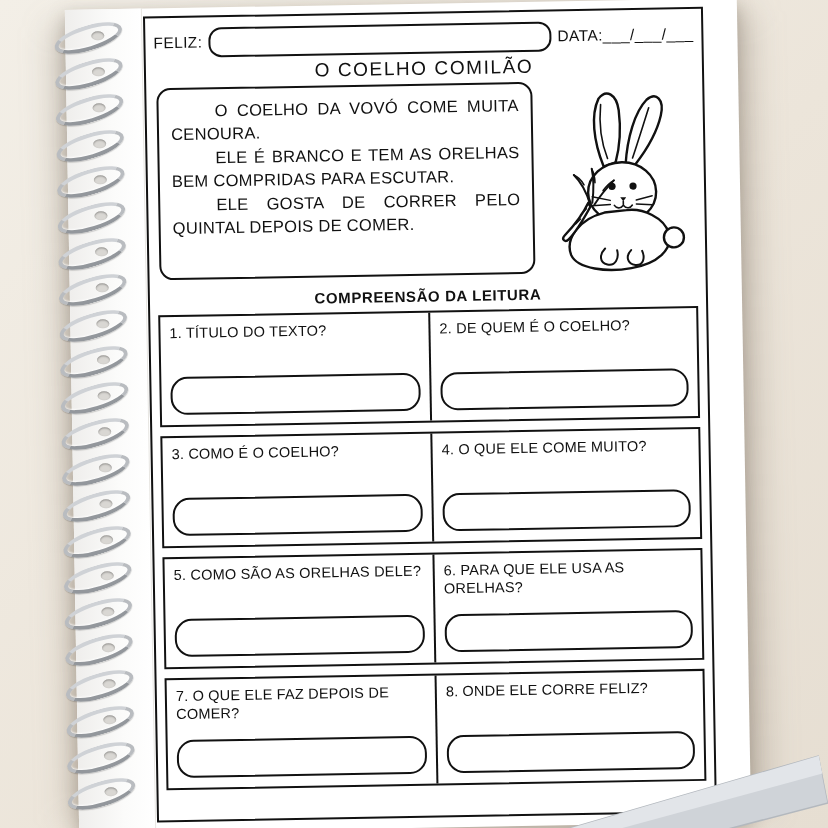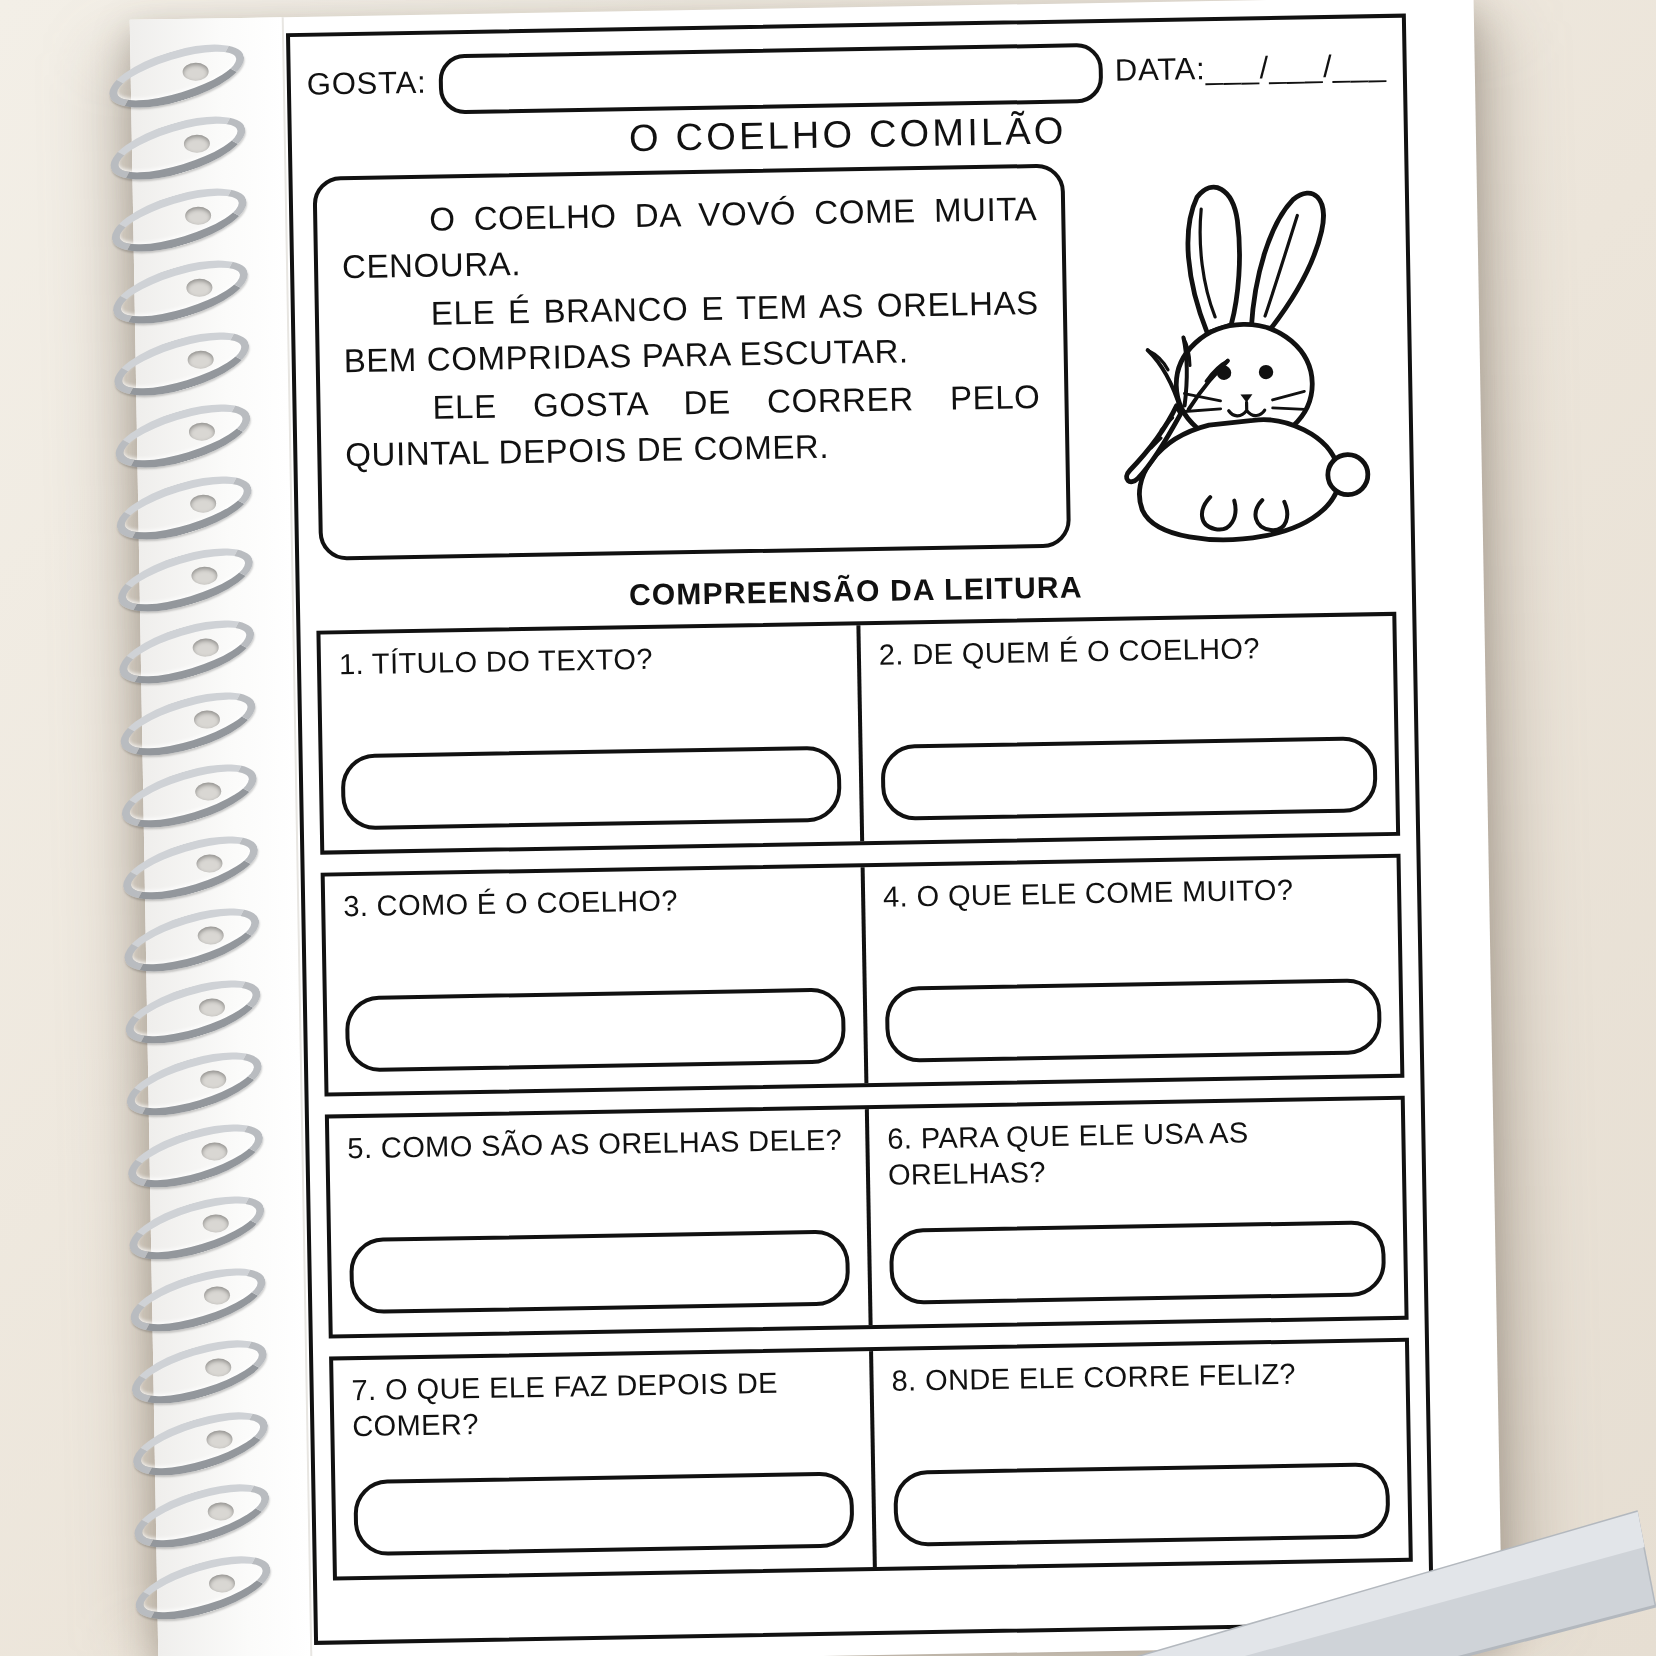--- a/index.html
+++ b/index.html
@@ -282,21 +282,21 @@
         <div class="ring" style="top: 772px;"></div>
         <div class="hole" style="top: 778px;"></div>
       </div>
 
     <div id="page">
       <div id="page-border"></div>
 
       <div id="page-inner">
 
         <div class="header-row">
-          <span class="nome-label">GOSTA:</span>
+          <span class="nome-label">FELIZ:</span>
           <span class="nome-box"></span>
           <span class="data-label">DATA:___/___/___</span>
         </div>
 
         <div class="doc-title">O COELHO COMILÃO</div>
 
         <div class="story-area">
           <div class="story-box">
             <p class="story-p">O COELHO DA VOVÓ COME MUITA CENOURA.</p>
             <p class="story-p">ELE É BRANCO E TEM AS ORELHAS BEM COMPRIDAS PARA ESCUTAR.</p>

